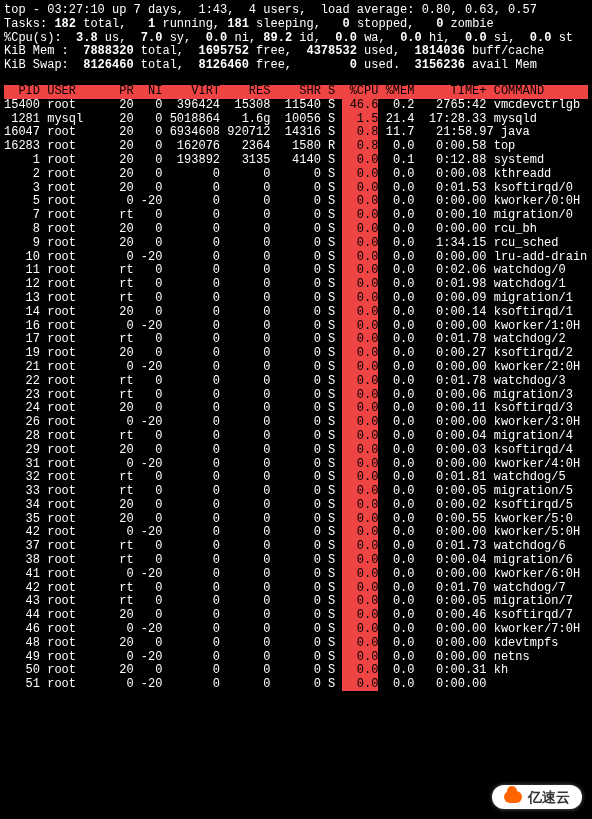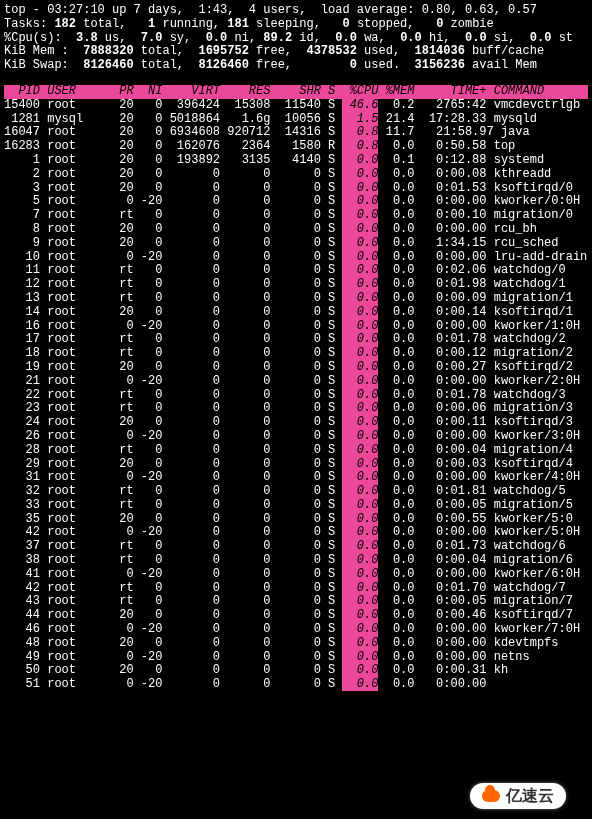--- a/index.html
+++ b/index.html
@@ -10,35 +10,35 @@
     font-family: "Consolas", "Menlo", "Courier New", monospace;
     font-size: 12px;
     line-height: 1.15;
     width: 592px;
     height: 819px;
     box-sizing: border-box;
     overflow: hidden;
     position: relative;
   }
   .bold { font-weight: bold; }
-  .inv  { background: #ec4899; color: #000; font-style: italic; }
+  .inv  { background: #ef4444; color: #000; }
   .row span { white-space: pre; }
   .hdr span { white-space: pre; }
   .sum span { white-space: pre; }
   #header-row { display:inline-block; width:100%; }
   .watermark {
     position: absolute;
-    right: 26px;
+    right: 10px;
     bottom: 10px;
     background: #fff;
     color: #333;
     border-radius: 14px;
     padding: 4px 12px;
     font-family: sans-serif;
-    font-size: 16px;
+    font-size: 14px;
     font-weight: bold;
     box-shadow: 0 0 4px rgba(255,255,255,0.4);
     display:flex;
     align-items:center;
     gap:6px;
   }
   .watermark .cloud {
     width:18px; height:12px; background:#f60; border-radius:6px;
     position:relative;
   }
@@ -69,47 +69,47 @@
 </div>
 
 <div style="height:12px"></div>
 
 <div class="hdr inv" id="header-row"><span>  PID USER      PR  NI    VIRT    RES    SHR S  %CPU %MEM     TIME+ COMMAND     </span></div>
 
 <div id="rows">
     <div class="row"><span>15400 root      20   0  396424  15308  11540 S </span><span class="inv"> 46.6</span><span>  0.2   2765:42 vmcdevctrlgb</span></div>
     <div class="row"><span> 1281 mysql     20   0 5018864   1.6g  10056 S </span><span class="inv">  1.5</span><span> 21.4  17:28.33 mysqld</span></div>
     <div class="row"><span>16047 root      20   0 6934608 920712  14316 S </span><span class="inv">  0.8</span><span> 11.7   21:58.97 java</span></div>
-    <div class="row"><span>16283 root      20   0  162076   2364   1580 R </span><span class="inv">  0.8</span><span>  0.0   0:50.58 top</span></div>
+    <div class="row"><span>16283 root      20   0  162076   2364   1580 R </span><span class="inv">  0.8</span><span>  0.0   0:00.58 top</span></div>
     <div class="row"><span>    1 root      20   0  193892   3135   4140 S </span><span class="inv">  0.0</span><span>  0.1   0:12.88 systemd</span></div>
     <div class="row"><span>    2 root      20   0       0      0      0 S </span><span class="inv">  0.0</span><span>  0.0   0:00.08 kthreadd</span></div>
     <div class="row"><span>    3 root      20   0       0      0      0 S </span><span class="inv">  0.0</span><span>  0.0   0:01.53 ksoftirqd/0</span></div>
     <div class="row"><span>    5 root       0 -20       0      0      0 S </span><span class="inv">  0.0</span><span>  0.0   0:00.00 kworker/0:0H</span></div>
     <div class="row"><span>    7 root      rt   0       0      0      0 S </span><span class="inv">  0.0</span><span>  0.0   0:00.10 migration/0</span></div>
     <div class="row"><span>    8 root      20   0       0      0      0 S </span><span class="inv">  0.0</span><span>  0.0   0:00.00 rcu_bh</span></div>
     <div class="row"><span>    9 root      20   0       0      0      0 S </span><span class="inv">  0.0</span><span>  0.0   1:34.15 rcu_sched</span></div>
     <div class="row"><span>   10 root       0 -20       0      0      0 S </span><span class="inv">  0.0</span><span>  0.0   0:00.00 lru-add-drain</span></div>
     <div class="row"><span>   11 root      rt   0       0      0      0 S </span><span class="inv">  0.0</span><span>  0.0   0:02.06 watchdog/0</span></div>
     <div class="row"><span>   12 root      rt   0       0      0      0 S </span><span class="inv">  0.0</span><span>  0.0   0:01.98 watchdog/1</span></div>
     <div class="row"><span>   13 root      rt   0       0      0      0 S </span><span class="inv">  0.0</span><span>  0.0   0:00.09 migration/1</span></div>
     <div class="row"><span>   14 root      20   0       0      0      0 S </span><span class="inv">  0.0</span><span>  0.0   0:00.14 ksoftirqd/1</span></div>
     <div class="row"><span>   16 root       0 -20       0      0      0 S </span><span class="inv">  0.0</span><span>  0.0   0:00.00 kworker/1:0H</span></div>
     <div class="row"><span>   17 root      rt   0       0      0      0 S </span><span class="inv">  0.0</span><span>  0.0   0:01.78 watchdog/2</span></div>
-    <div class="row"><span>   18 root      rt   0       0      0      0 S </span><span class="inv">  0.0</span><span>  0.0   0:00.12 migration/2</span></div>
     <div class="row"><span>   19 root      20   0       0      0      0 S </span><span class="inv">  0.0</span><span>  0.0   0:00.27 ksoftirqd/2</span></div>
     <div class="row"><span>   21 root       0 -20       0      0      0 S </span><span class="inv">  0.0</span><span>  0.0   0:00.00 kworker/2:0H</span></div>
     <div class="row"><span>   22 root      rt   0       0      0      0 S </span><span class="inv">  0.0</span><span>  0.0   0:01.78 watchdog/3</span></div>
     <div class="row"><span>   23 root      rt   0       0      0      0 S </span><span class="inv">  0.0</span><span>  0.0   0:00.06 migration/3</span></div>
     <div class="row"><span>   24 root      20   0       0      0      0 S </span><span class="inv">  0.0</span><span>  0.0   0:00.11 ksoftirqd/3</span></div>
     <div class="row"><span>   26 root       0 -20       0      0      0 S </span><span class="inv">  0.0</span><span>  0.0   0:00.00 kworker/3:0H</span></div>
     <div class="row"><span>   28 root      rt   0       0      0      0 S </span><span class="inv">  0.0</span><span>  0.0   0:00.04 migration/4</span></div>
     <div class="row"><span>   29 root      20   0       0      0      0 S </span><span class="inv">  0.0</span><span>  0.0   0:00.03 ksoftirqd/4</span></div>
     <div class="row"><span>   31 root       0 -20       0      0      0 S </span><span class="inv">  0.0</span><span>  0.0   0:00.00 kworker/4:0H</span></div>
     <div class="row"><span>   32 root      rt   0       0      0      0 S </span><span class="inv">  0.0</span><span>  0.0   0:01.81 watchdog/5</span></div>
     <div class="row"><span>   33 root      rt   0       0      0      0 S </span><span class="inv">  0.0</span><span>  0.0   0:00.05 migration/5</span></div>
+    <div class="row"><span>   34 root      20   0       0      0      0 S </span><span class="inv">  0.0</span><span>  0.0   0:00.02 ksoftirqd/5</span></div>
     <div class="row"><span>   35 root      20   0       0      0      0 S </span><span class="inv">  0.0</span><span>  0.0   0:00.55 kworker/5:0</span></div>
     <div class="row"><span>   42 root       0 -20       0      0      0 S </span><span class="inv">  0.0</span><span>  0.0   0:00.00 kworker/5:0H</span></div>
     <div class="row"><span>   37 root      rt   0       0      0      0 S </span><span class="inv">  0.0</span><span>  0.0   0:01.73 watchdog/6</span></div>
     <div class="row"><span>   38 root      rt   0       0      0      0 S </span><span class="inv">  0.0</span><span>  0.0   0:00.04 migration/6</span></div>
     <div class="row"><span>   41 root       0 -20       0      0      0 S </span><span class="inv">  0.0</span><span>  0.0   0:00.00 kworker/6:0H</span></div>
     <div class="row"><span>   42 root      rt   0       0      0      0 S </span><span class="inv">  0.0</span><span>  0.0   0:01.70 watchdog/7</span></div>
     <div class="row"><span>   43 root      rt   0       0      0      0 S </span><span class="inv">  0.0</span><span>  0.0   0:00.05 migration/7</span></div>
     <div class="row"><span>   44 root      20   0       0      0      0 S </span><span class="inv">  0.0</span><span>  0.0   0:00.46 ksoftirqd/7</span></div>
     <div class="row"><span>   46 root       0 -20       0      0      0 S </span><span class="inv">  0.0</span><span>  0.0   0:00.00 kworker/7:0H</span></div>
     <div class="row"><span>   48 root      20   0       0      0      0 S </span><span class="inv">  0.0</span><span>  0.0   0:00.00 kdevtmpfs</span></div>

